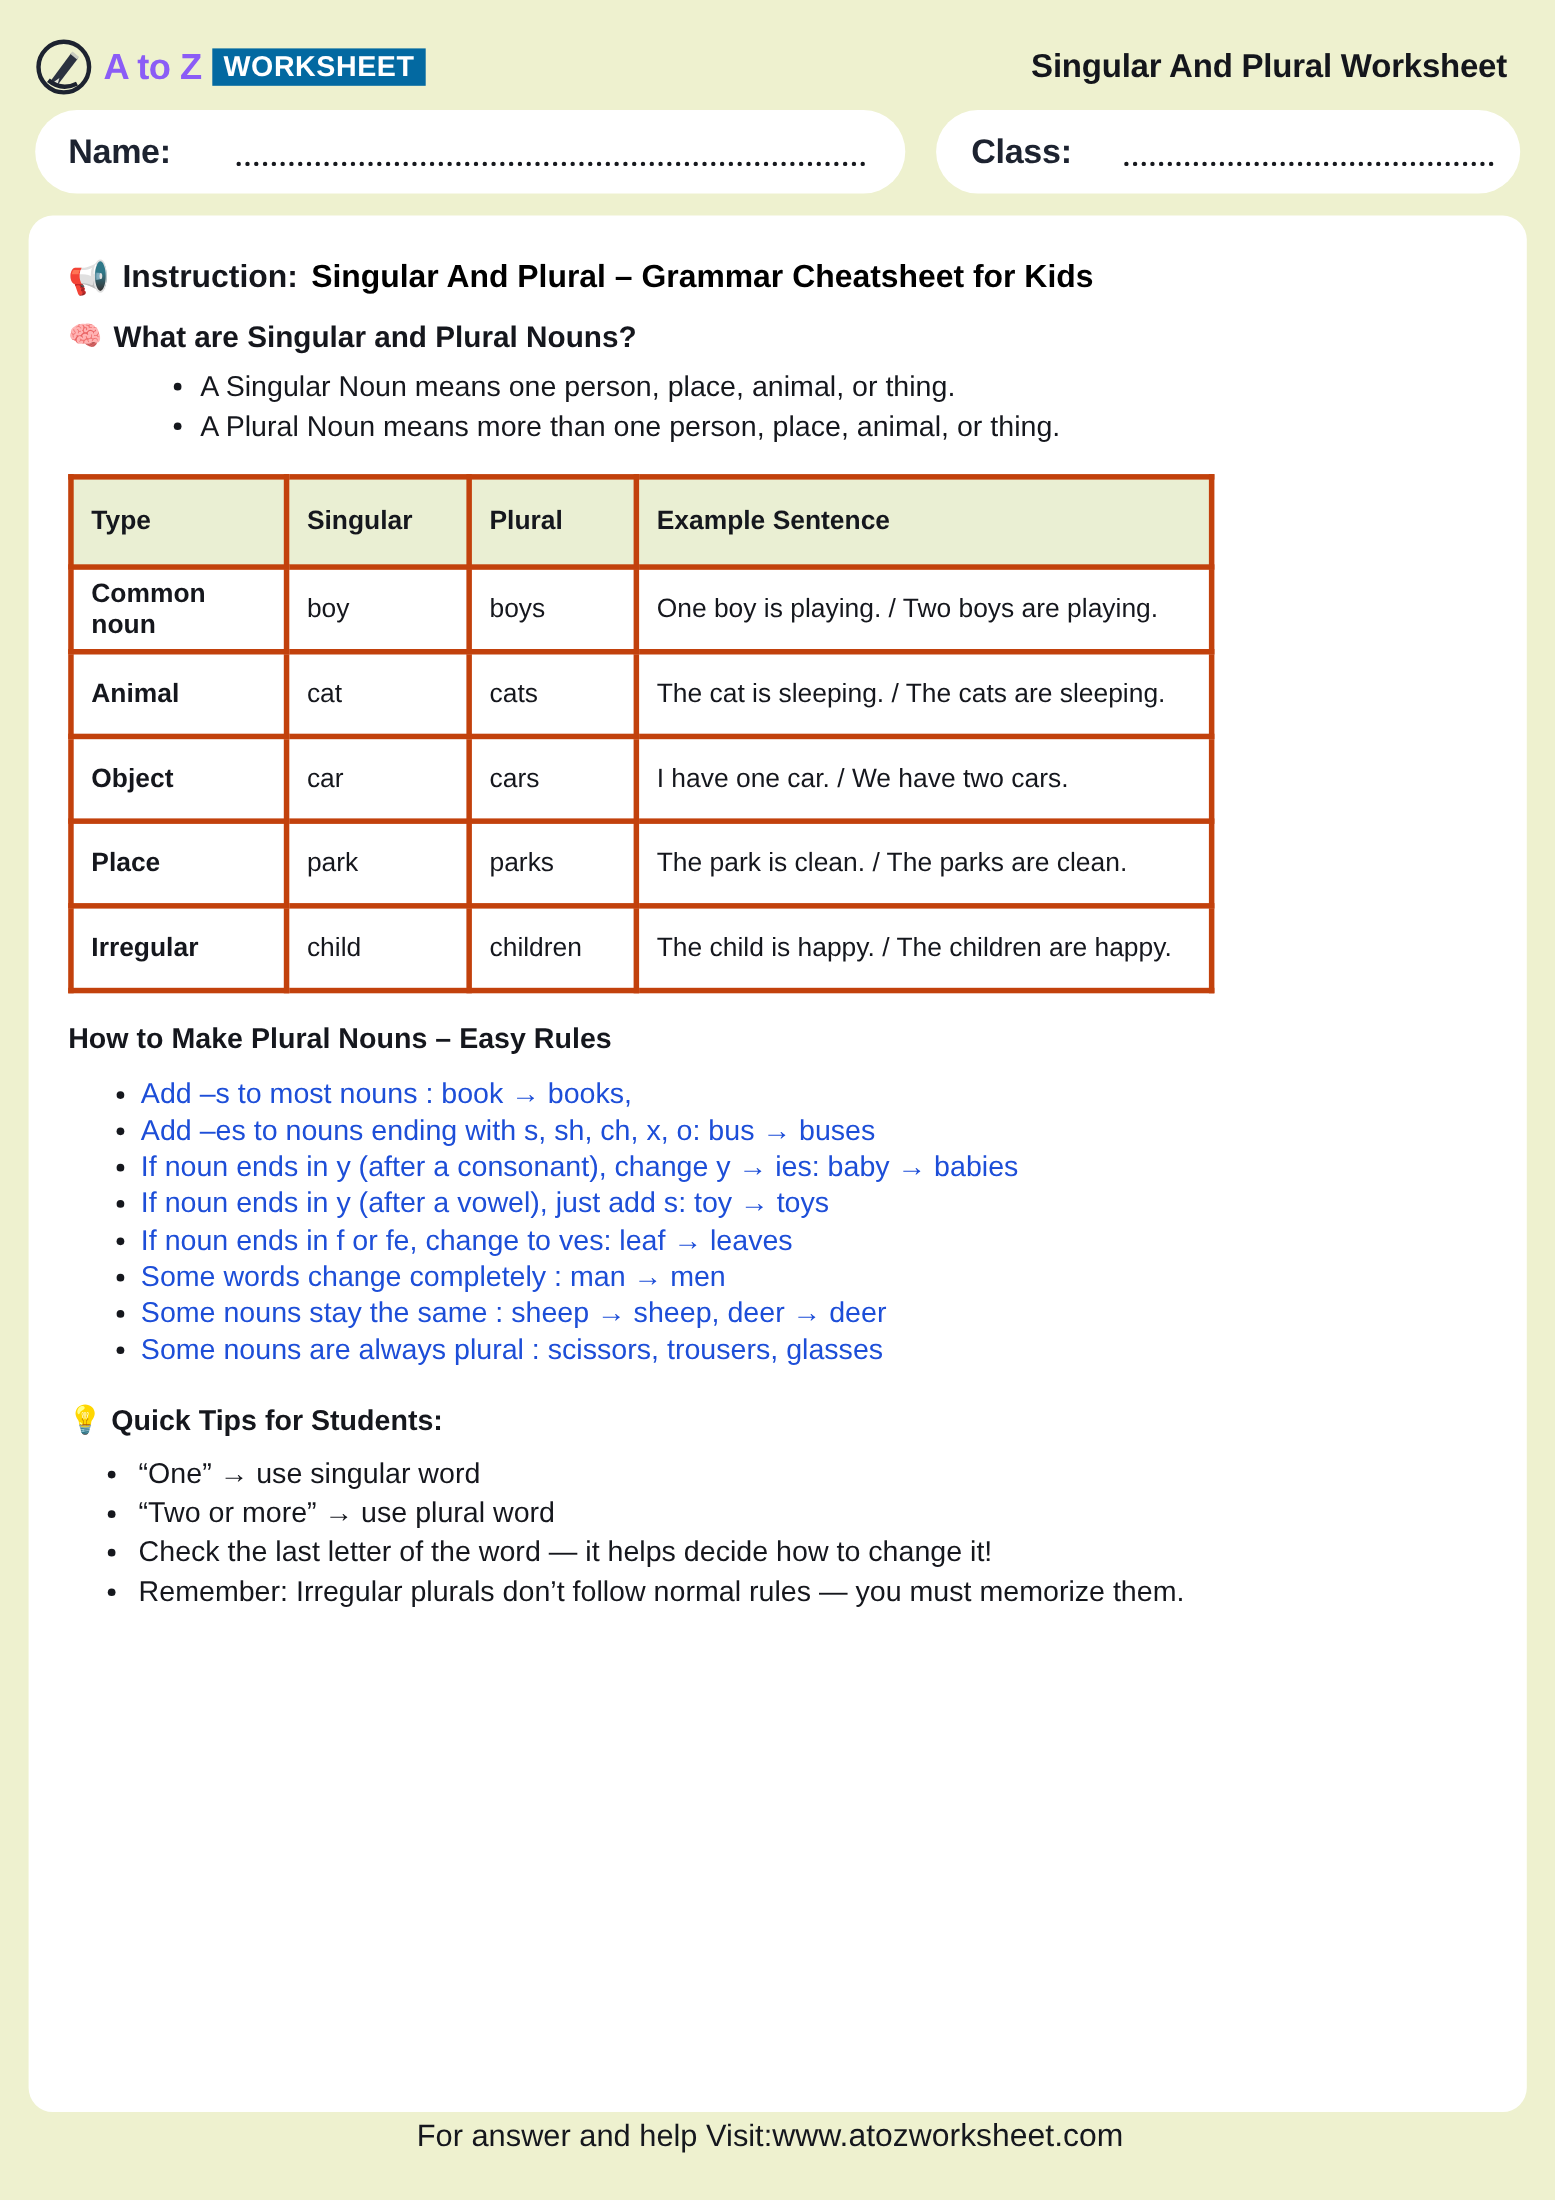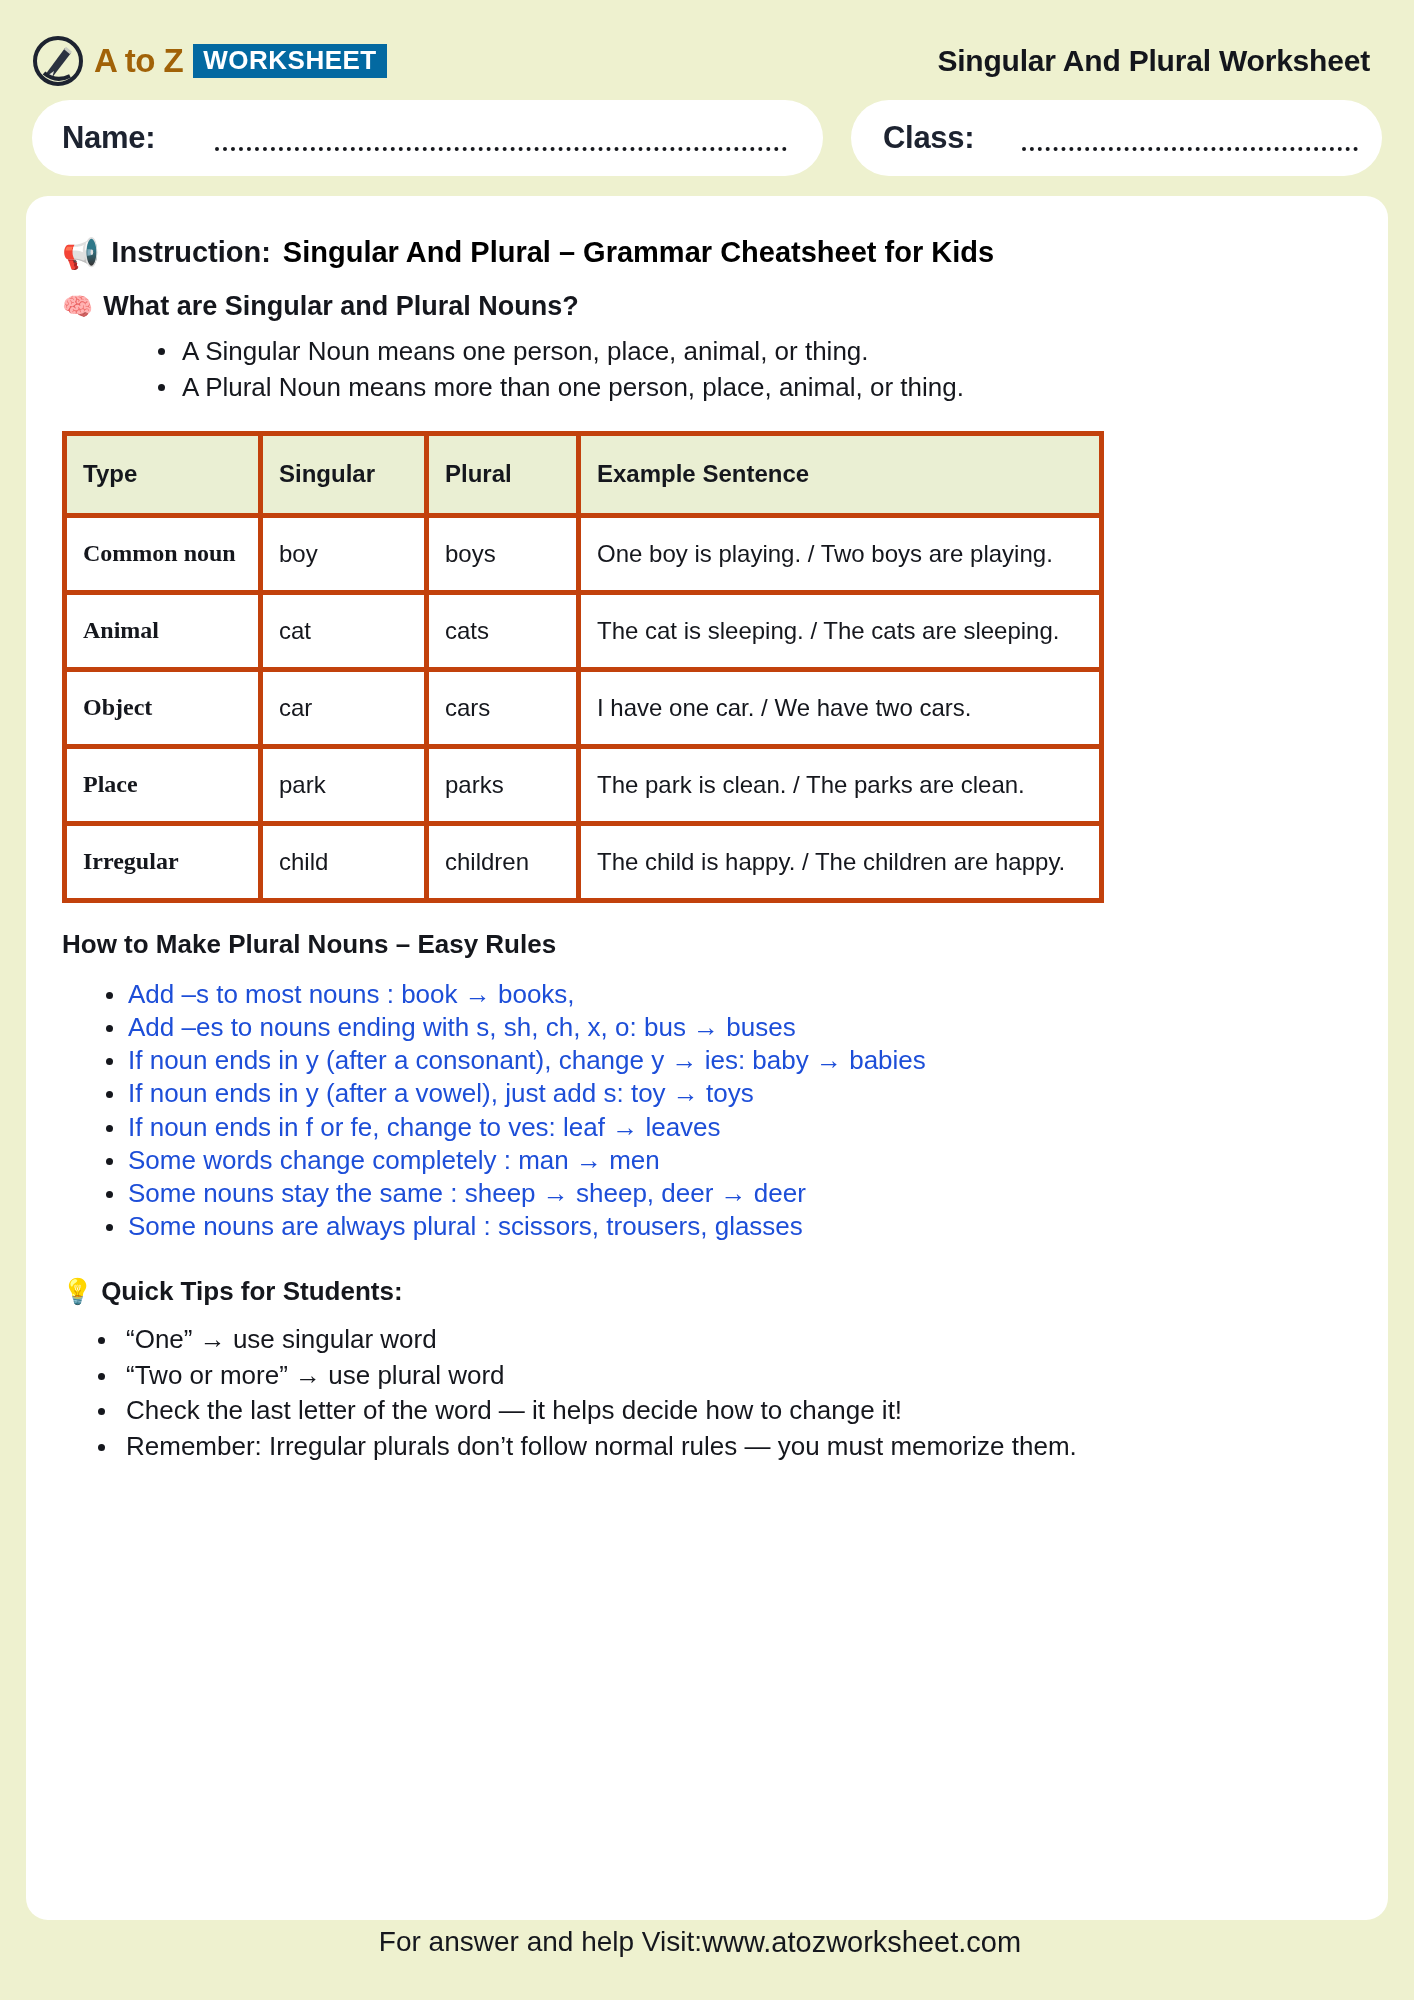--- a/index.html
+++ b/index.html
@@ -28,21 +28,21 @@
     padding: 0 44px 0 32px;
   }
   .brand { display: flex; align-items: center; gap: 10px; }
   .brand-mark {
     width: 52px; height: 52px;
     flex: 0 0 52px;
   }
   .brand-atoz {
     font-size: 33px;
     font-weight: 700;
-    color: #a16207;
+    color: #8b5cf6;
     letter-spacing: -0.5px;
     font-family: "Liberation Sans", sans-serif;
     text-align: right;
   }
   .brand-tag {
     background: #0369a1;
     color: #ffffff;
     font-size: 26px;
     font-weight: 700;
     letter-spacing: 0.5px;
@@ -175,21 +175,21 @@
     font-size: 24px;
     color: #15171d;
   }
   table.noun-table thead th {
     background: #eaefd3;
     font-weight: 700;
     height: 82px;
     font-size: 24px;
   }
   table.noun-table tbody td { height: 77px; }
-  table.noun-table tbody td.type-cell { font-weight: 700; font-family: Liberation Serif, serif; }
+  table.noun-table tbody td.type-cell { font-weight: 700; }
   col.c1 { width: 196px; }
   col.c2 { width: 166px; }
   col.c3 { width: 152px; }
   col.c4 { width: 523px; }
 
   
   .rules-head {
     margin-top: 26px;
     font-size: 26px;
     font-weight: 700;

